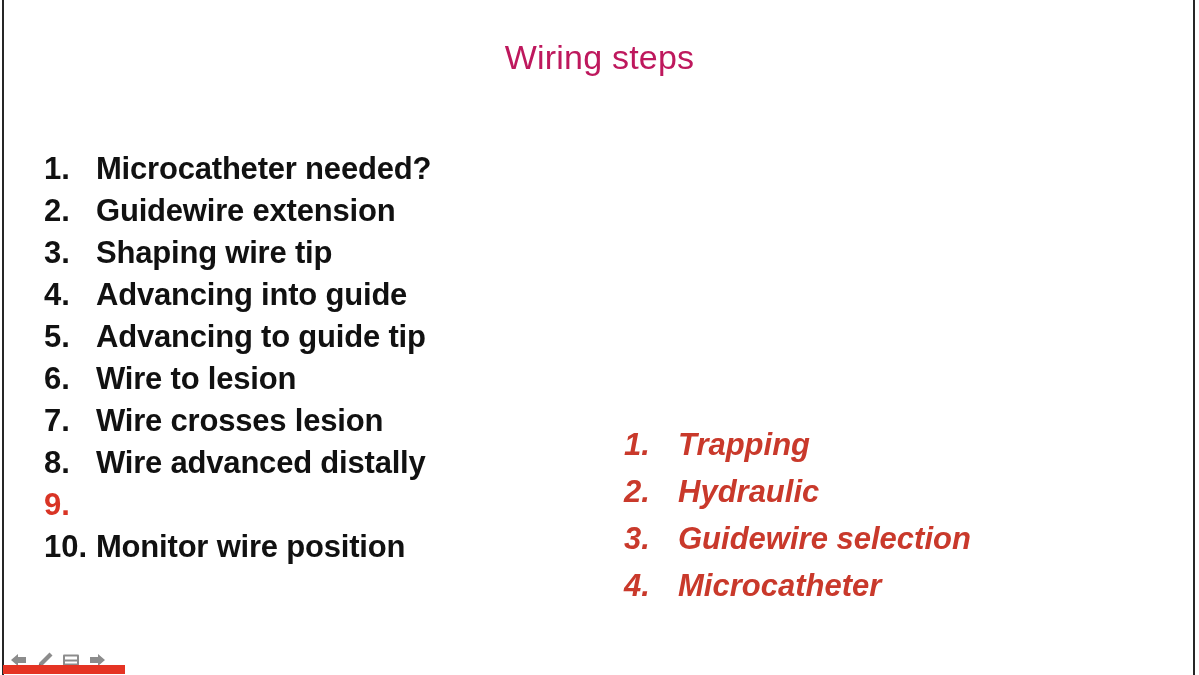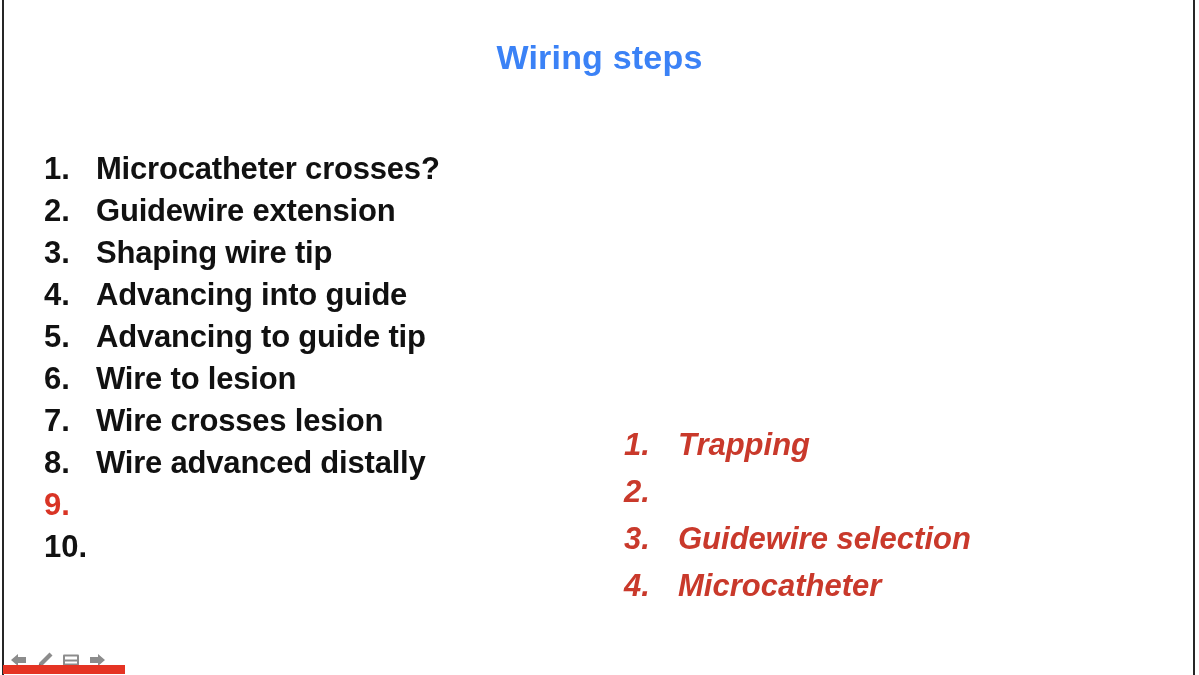--- a/index.html
+++ b/index.html
@@ -27,22 +27,22 @@
   .edge.left  { left: 2px; }
   .edge.right { left: 1193px; }
 
   .slide-title {
     position: absolute;
     left: 0;
     right: 0;
     top: 38px;
     text-align: center;
     font-size: 34px;
-    font-weight: bold;
-    color: #3b82f6;
+    font-weight: normal;
+    color: #be185d;
     letter-spacing: 0.2px;
   }
 
   
   .olist {
     position: absolute;
     margin: 0;
     padding: 0;
     list-style: none;
   }
@@ -126,21 +126,21 @@
 <div id="slide">
 
   <div class="edge left"></div>
   <div class="edge right"></div>
 
   <div class="slide-title">Wiring steps</div>
 
   <ul class="olist" id="steps-list">
     <li>
       <span class="num">1.</span>
-      <span class="label">Microcatheter crosses?</span>
+      <span class="label">Microcatheter needed?</span>
     </li>
     <li>
       <span class="num">2.</span>
       <span class="label">Guidewire extension</span>
     </li>
     <li>
       <span class="num">3.</span>
       <span class="label">Shaping wire tip</span>
     </li>
     <li>
@@ -161,30 +161,32 @@
     </li>
     <li>
       <span class="num">8.</span>
       <span class="label">Wire advanced distally</span>
     </li>
     <li class="accent">
       <span class="num">9.</span>
     </li>
     <li>
       <span class="num">10.</span>
+      <span class="label">Monitor wire position</span>
     </li>
   </ul>
 
   <ul class="olist" id="techniques-list">
     <li>
       <span class="num">1.</span>
       <span class="label">Trapping</span>
     </li>
     <li>
       <span class="num">2.</span>
+      <span class="label">Hydraulic</span>
     </li>
     <li>
       <span class="num">3.</span>
       <span class="label">Guidewire selection</span>
     </li>
     <li>
       <span class="num">4.</span>
       <span class="label">Microcatheter</span>
     </li>
   </ul>

